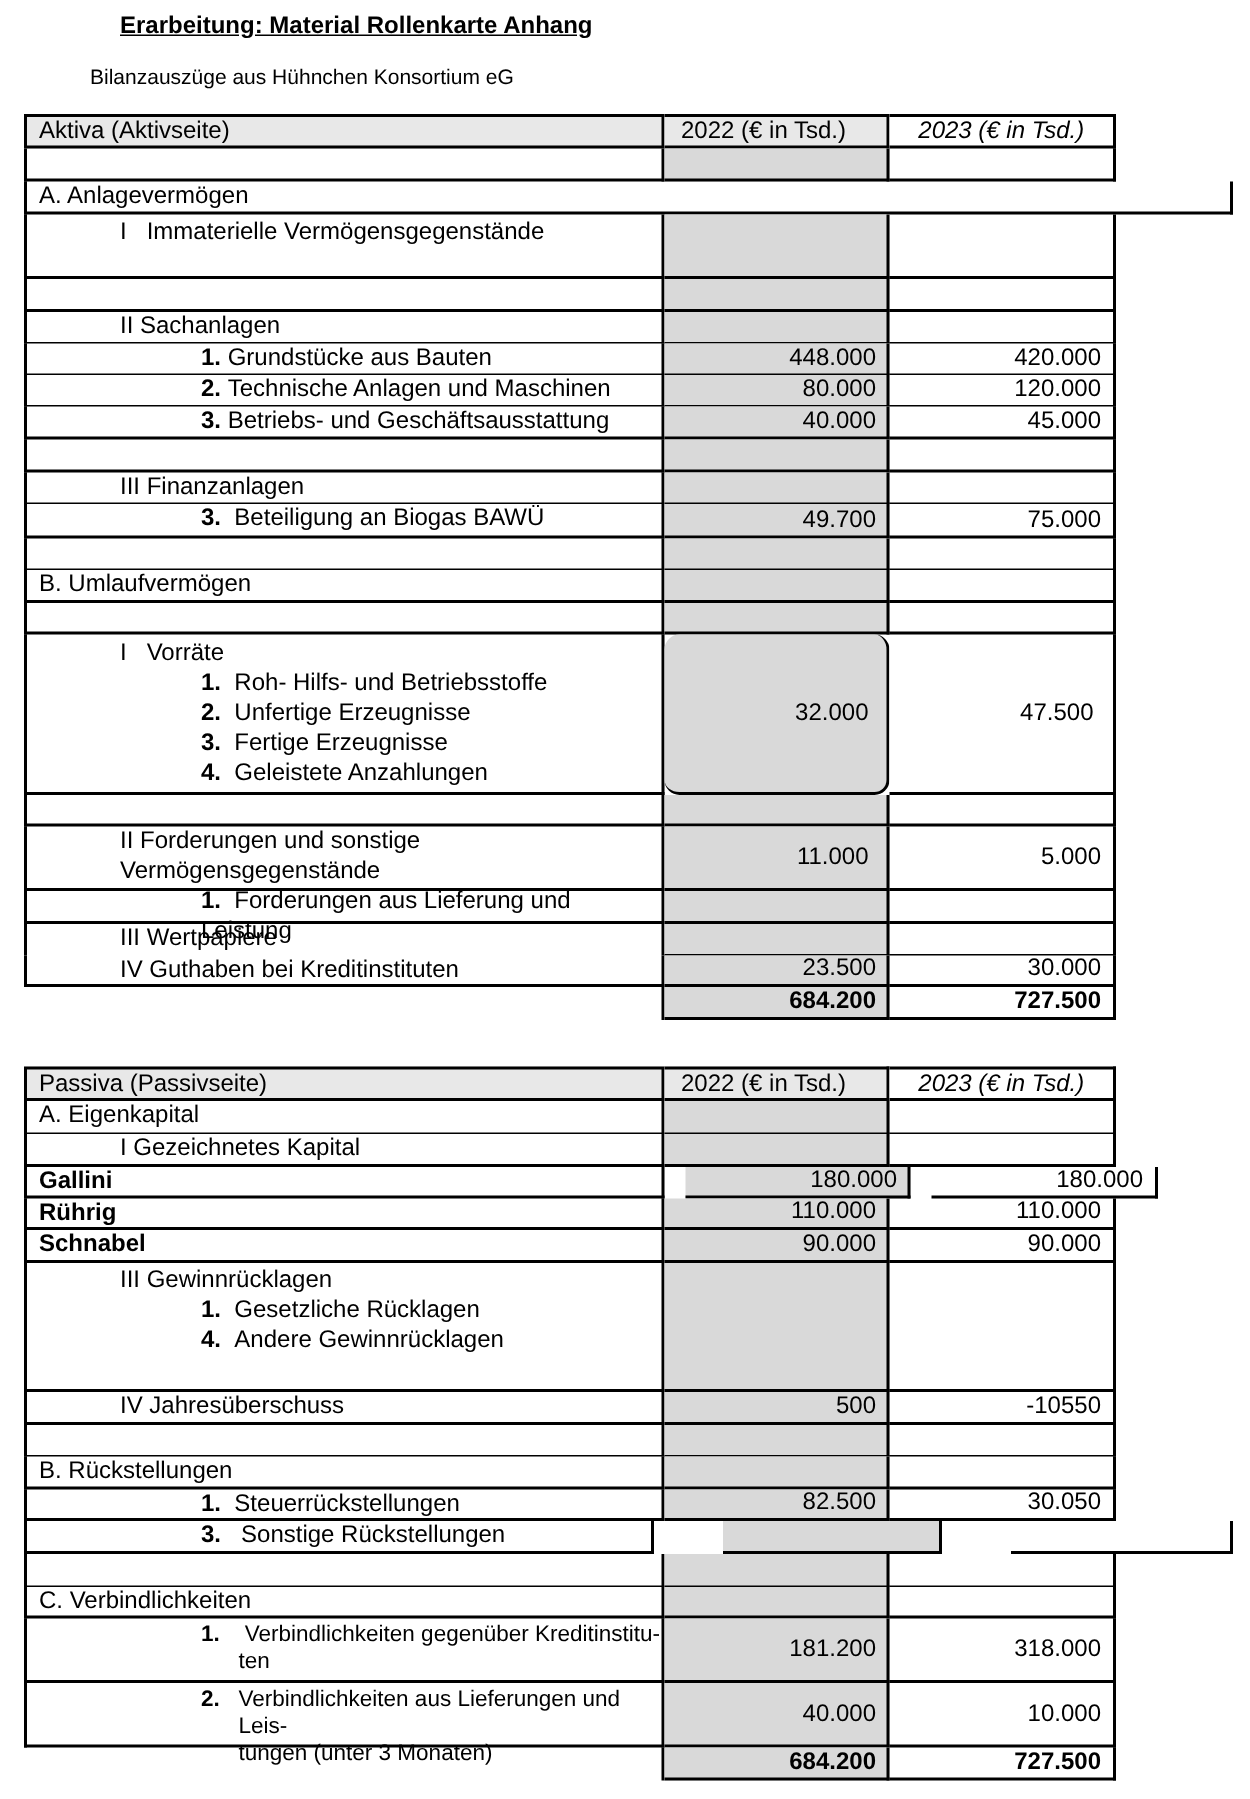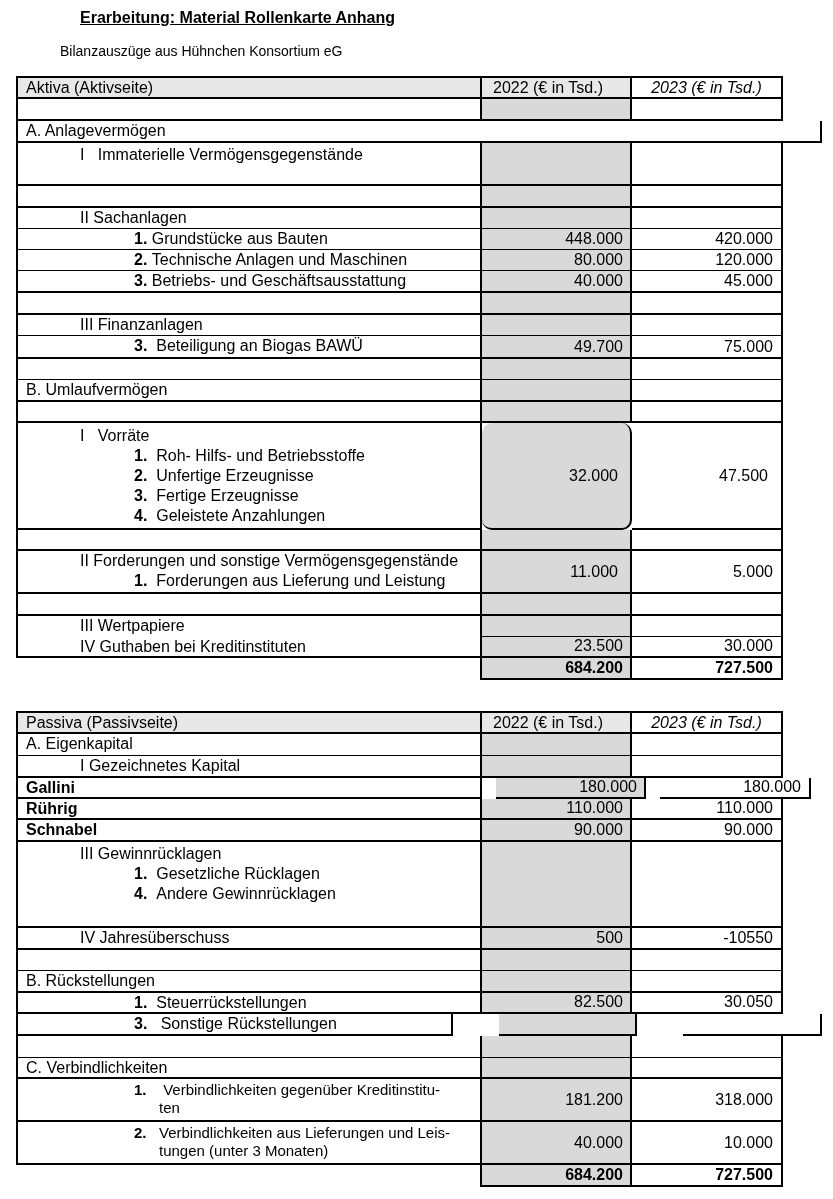--- a/index.html
+++ b/index.html
@@ -10,21 +10,21 @@
   .title {
     position: absolute; left: 60px; top: 9px;
     font-size: 16px; font-weight: bold; text-decoration: underline; margin-left: 20px;
   }
   .subtitle {
     position: absolute; left: 60px; top: 43px; font-size: 14px;
   }
   .tbl { position: absolute; left: 16px; width: 806px; }
   .row { position: relative; display: flex; box-sizing: border-box; }
   .cell { box-sizing: border-box; font-size: 16px; line-height: 20px; }
-  .c-label { width: 466px; padding-left: 8px; border-left: 2px solid #000; border-right: 2px solid #000; border-bottom: 1px solid #000; }
+  .c-label { width: 427px; padding-left: 8px; border-left: 2px solid #000; border-right: 2px solid #000; border-bottom: 1px solid #000; }
   .c-v22 { width: 150px; background: #d9d9d9; text-align: right; padding-right: 7px; border-right: 2px solid #000; border-bottom: 1px solid #000; display:flex; align-items:flex-end; justify-content:flex-end; }
   .c-v23 { width: 151px; text-align: right; padding-right: 8px; border-right: 2px solid #000; border-bottom: 1px solid #000; display:flex; align-items:flex-end; justify-content:flex-end; }
   .thick-b .cell { border-bottom: 2px solid #000; }
   .row.hdr .cell { border-top: 2px solid #000; border-bottom: 2px solid #000; background: #e8e8e8; }
   .row.hdr .c-v22 { background: #e8e8e8; justify-content:center; padding-right: 16px; align-items:center; }
   .row.hdr .c-v23 { background: #ffffff; font-style: italic; justify-content:center; padding-right: 0; align-items:center; }
   .row.hdr .c-label { display:flex; align-items:center; }
   .v-center .c-v22, .v-center .c-v23 { align-items: center; }
   .full { width: 806px; border-right: 2px solid #000; }
   .ind1 { padding-left: 62px; }

